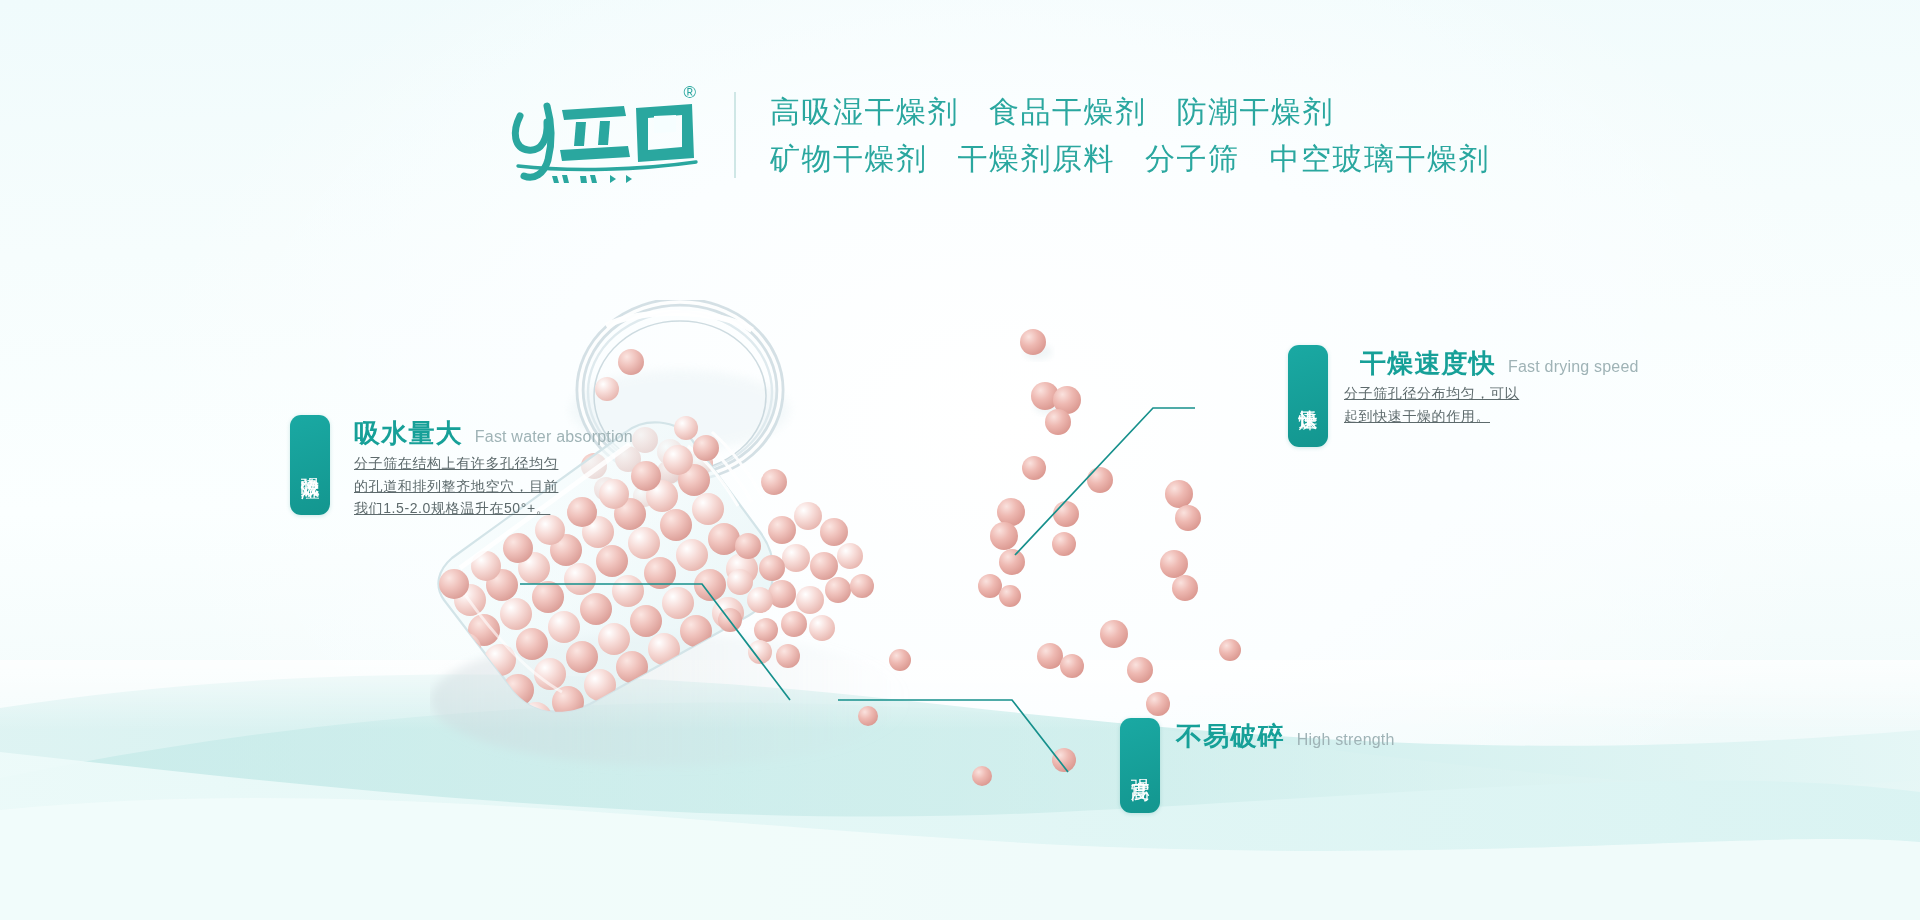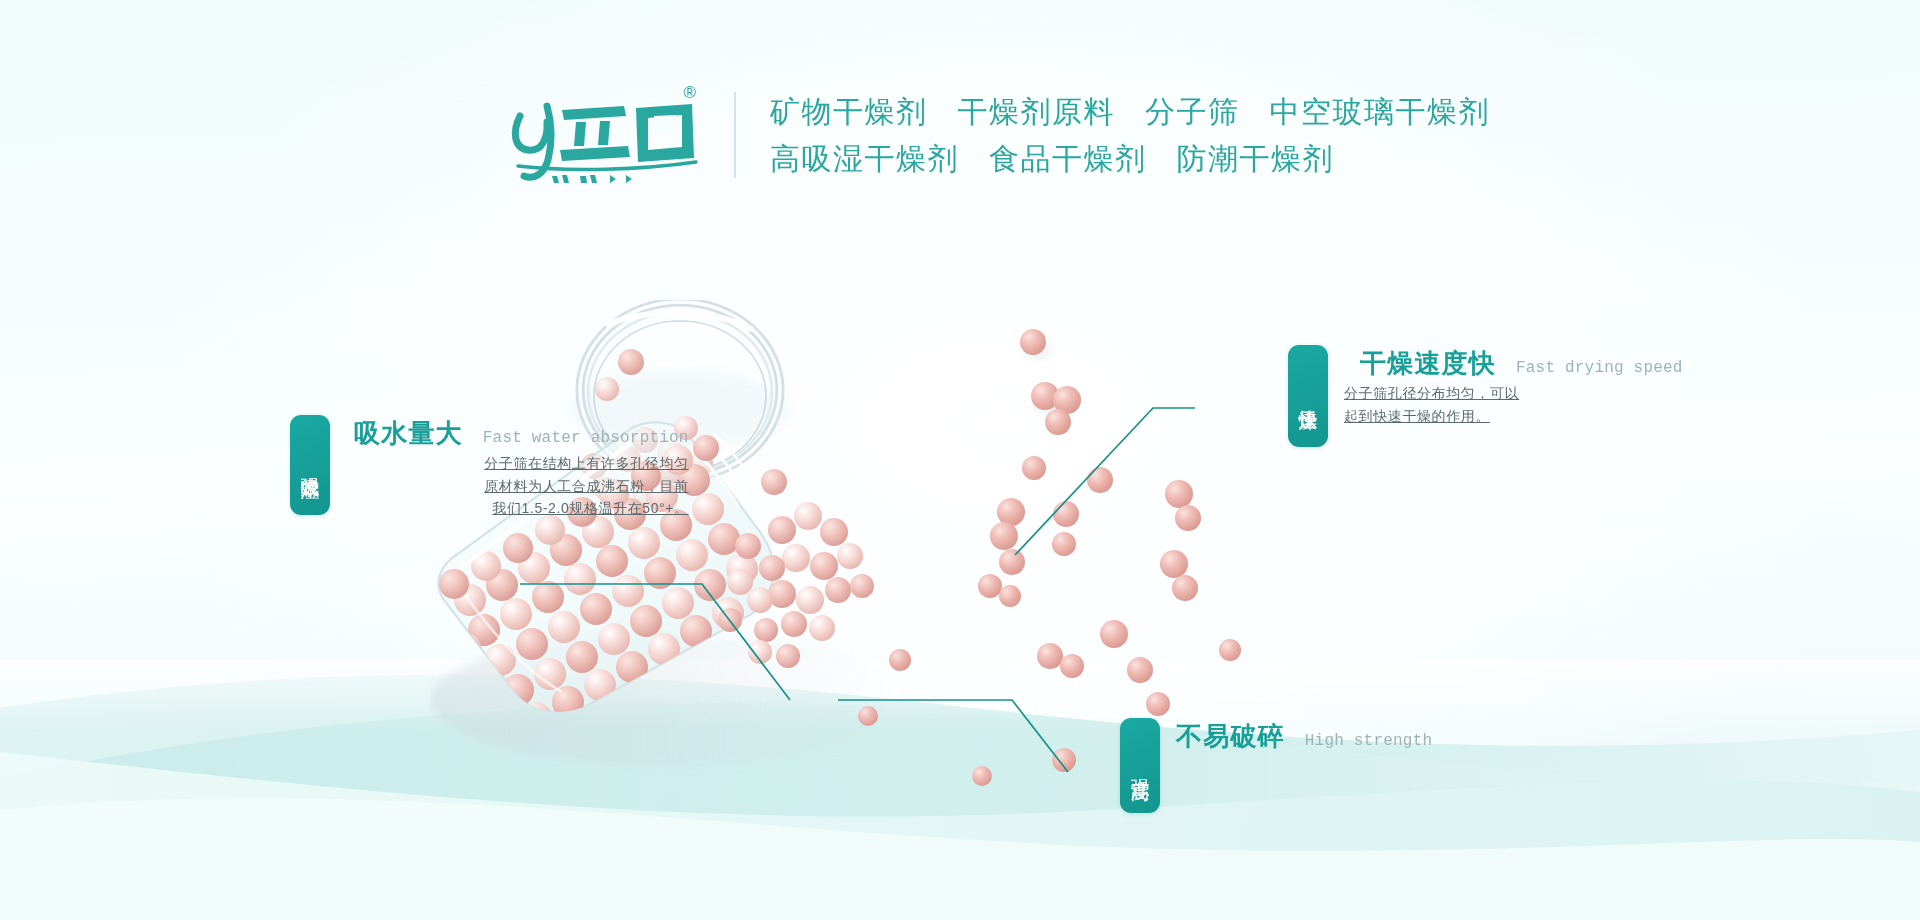--- a/index.html
+++ b/index.html
@@ -54,28 +54,28 @@
     width:40px; border-radius:11px;
     background:linear-gradient(160deg,#1aa9a3 0%,#13968f 100%);
     color:#ffffff; font-size:19px; line-height:1.26;
     letter-spacing:1px; text-align:center;
     padding:11px 0 12px 0;
     writing-mode:vertical-rl; text-orientation:upright;
     display:flex; align-items:center; justify-content:center;
     box-shadow:0 1px 4px rgba(20,140,134,.2);
   }
   .fbody { padding-top:1px; }
-  .ftitleline { display:flex; align-items:baseline; gap:20px; white-space:nowrap;font-family:Liberation Mono, monospace; }
+  .ftitleline { display:flex; align-items:baseline; gap:12px; white-space:nowrap; }
   .ftitle { color:#16a098; font-size:26px; font-weight:bold; letter-spacing:1.2px; }
   .fen { color:#9fb3b6; font-size:16px; letter-spacing:.2px; }
   .ftext { color:#5d6a6c; font-size:14px; line-height:1.62; letter-spacing:.6px; margin-top:1px;text-decoration:underline; }
 
   #f-left  { left:290px; top:415px; }
   #f-left .badge { height:100px; }
-  #f-left .fbody { padding-left:8px;text-align:right; }
+  #f-left .fbody { padding-left:8px; }
   #f-top   { left:1288px; top:345px; }
   #f-top .badge { height:102px; }
   #f-top .ftitleline { padding-left:16px; }
   #f-bottom{ left:1120px; top:718px; }
   #f-bottom .badge { height:95px; }
 </style>
 </head>
 <body>
 
 <div id="stage">
@@ -142,29 +142,29 @@
           <path d="M126,95 l6,4 l-6,4 z"></path>
         </g>
       </svg>
       <span class="reg">®</span>
     </div>
 
     <div class="vdiv"></div>
 
     <div id="navwrap">
       <div class="navrow">
+        <span class="navitem">高吸湿干燥剂</span>
+        <span class="navitem">食品干燥剂</span>
+        <span class="navitem">防潮干燥剂</span>
+      </div>
+      <div class="navrow">
         <span class="navitem">矿物干燥剂</span>
         <span class="navitem">干燥剂原料</span>
         <span class="navitem">分子筛</span>
         <span class="navitem">中空玻璃干燥剂</span>
-      </div>
-      <div class="navrow">
-        <span class="navitem">高吸湿干燥剂</span>
-        <span class="navitem">食品干燥剂</span>
-        <span class="navitem">防潮干燥剂</span>
       </div>
     </div>
   </div>
 
   <div id="photo">
     <svg width="760" height="560" viewBox="0 0 760 560">
       <defs>
         <radialGradient id="bead" cx="34%" cy="30%" r="78%">
           <stop offset="0" stop-color="#fbe6e2"></stop>
           <stop offset="0.45" stop-color="#f0c3bd"></stop>
@@ -364,21 +364,21 @@
   </svg>
 
   <div class="feature" id="f-left">
     <div class="badge">强效吸湿</div>
     <div class="fbody">
       <div class="ftitleline">
         <span class="ftitle">吸水量大</span>
         <span class="fen">Fast water absorption</span>
       </div>
       <div class="ftext" style="white-space:pre-line">分子筛在结构上有许多孔径均匀
-原材料为人工合成沸石粉，目前
+的孔道和排列整齐地空穴，目前
 我们1.5-2.0规格温升在50°+。</div>
     </div>
   </div>
 
   <div class="feature" id="f-top">
     <div class="badge">快速干燥</div>
     <div class="fbody">
       <div class="ftitleline">
         <span class="ftitle">干燥速度快</span>
         <span class="fen">Fast drying speed</span>

